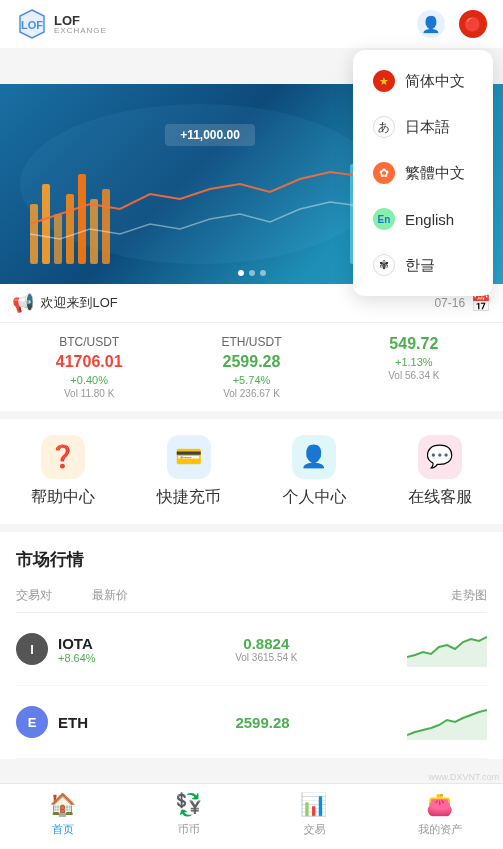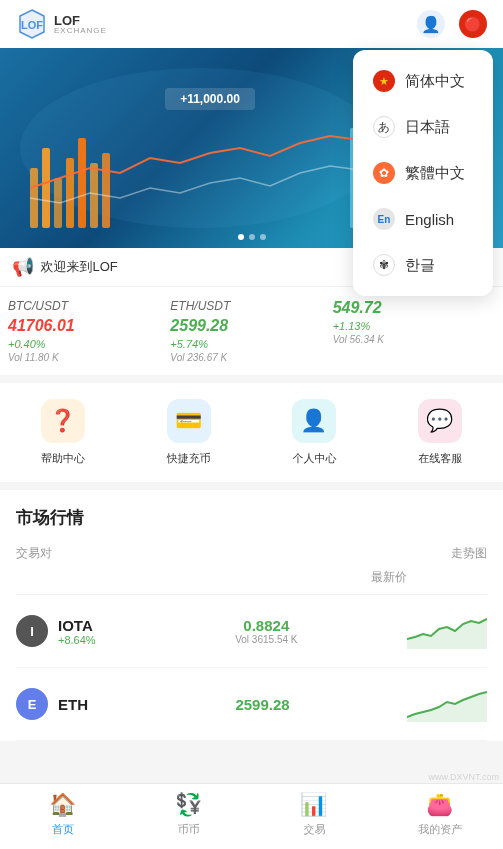--- a/index.html
+++ b/index.html
@@ -46,20 +46,21 @@
       cursor: pointer;
     }
 
     
     .banner {
       width: 100%;
       height: 200px;
       background: linear-gradient(135deg, #1a6fa3 0%, #0d4a7a 40%, #1e8eb5 70%, #2aa0c8 100%);
       position: relative;
       overflow: hidden;
+      margin-top: 36px;
     }
     .banner-chart {
       position: absolute;
       bottom: 0;
       left: 0;
       width: 100%;
       height: 100%;
     }
     .banner-dots {
       position: absolute;
@@ -140,23 +141,22 @@
 
     
     .prices-row {
       background: #fff;
       display: flex;
       padding: 12px 8px;
       justify-content: space-around;
       border-bottom: 8px solid #f5f5f5;
     }
     .price-item {
-      text-align: left;
+      text-align: center;
       flex: 1;
-      font-style: italic;
     }
     .price-pair {
       font-size: 12px;
       color: #666;
       margin-bottom: 4px;
     }
     .price-value {
       font-size: 16px;
       font-weight: bold;
       color: #f44336;
@@ -198,21 +198,21 @@
       display: flex;
       align-items: center;
       justify-content: center;
       font-size: 22px;
     }
     .action-icon-wrap.orange { background: #fff3e0; }
     .action-icon-wrap.blue { background: #e3f2fd; }
     .action-icon-wrap.teal { background: #e0f7fa; }
     .action-icon-wrap.pink { background: #fce4ec; }
     .action-label {
-      font-size: 11px;
+      font-size: 16px;
       color: #333;
     }
 
     
     .market-section {
       background: #fff;
       padding: 0 16px;
     }
     .market-title {
       font-size: 17px;
@@ -412,21 +412,21 @@
   </div>
   <div class="lang-item">
     <div class="lang-flag flag-jp" style="background:#fff;border:1px solid #ddd;border-radius:50%;width:22px;height:22px;display:flex;align-items:center;justify-content:center;font-size:12px;color:#333;">あ</div>
     <span>日本語</span>
   </div>
   <div class="lang-item">
     <div class="lang-flag" style="background:#ff6b35;border-radius:50%;width:22px;height:22px;display:flex;align-items:center;justify-content:center;font-size:12px;color:#fff;">✿</div>
     <span>繁體中文</span>
   </div>
   <div class="lang-item">
-    <div class="lang-flag flag-en" style="background:#e5e5e5;border-radius:50%;width:22px;height:22px;display:flex;align-items:center;justify-content:center;font-size:10px;font-weight:bold;color:#1976d2;">En</div>
+    <div class="lang-flag flag-en" style="background:#86efac;border-radius:50%;width:22px;height:22px;display:flex;align-items:center;justify-content:center;font-size:10px;font-weight:bold;color:#1976d2;">En</div>
     <span>English</span>
   </div>
   <div class="lang-item">
     <div class="lang-flag" style="background:#fff;border:1px solid #ddd;border-radius:50%;width:22px;height:22px;display:flex;align-items:center;justify-content:center;font-size:12px;">✾</div>
     <span>한글</span>
   </div>
 </div>
 
 <div class="ticker-bar">
   <span class="ticker-icon">📢</span>
@@ -479,21 +479,21 @@
       <span>💬</span>
     </div>
     <span class="action-label">在线客服</span>
   </div>
 </div>
 
 <div class="market-section">
   <div class="market-title">市场行情</div>
   <div class="market-header">
     <span class="market-col">交易对</span>
-    <span class="market-col" style="text-align:right;flex:1;padding-left:40px;margin-top:24px;">最新价</span>
+    <span class="market-col" style="text-align:left;flex:1;padding-left:40px;">最新价</span>
     <span class="market-col" style="width:80px;text-align:right;">走势图</span>
   </div>
 
   <div class="market-row">
     <div class="market-row-left">
       <div class="coin-icon iota">I</div>
       <div class="coin-info">
         <div class="coin-name">IOTA</div>
         <div class="coin-change">+8.64%</div>
       </div>

